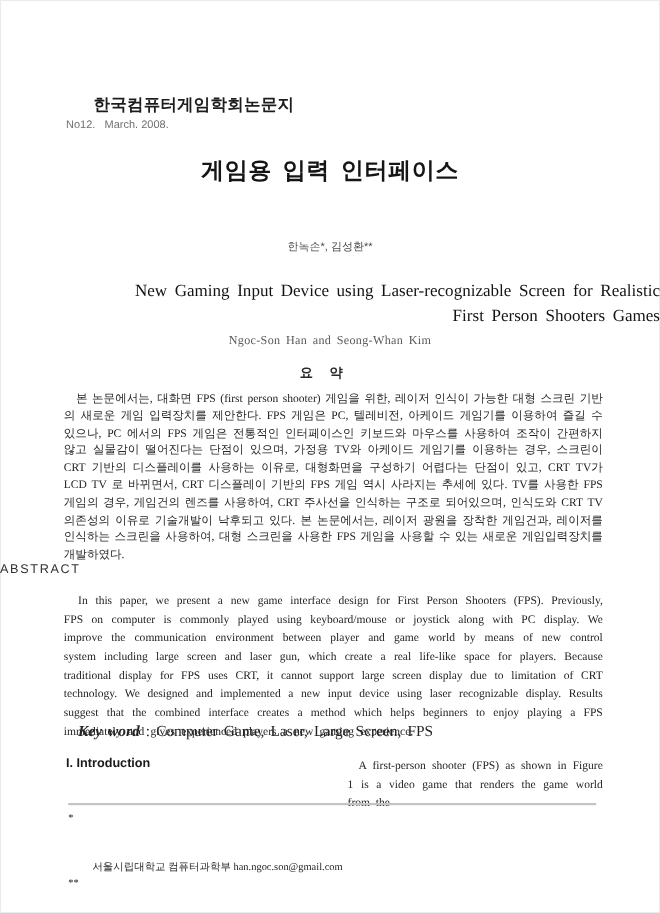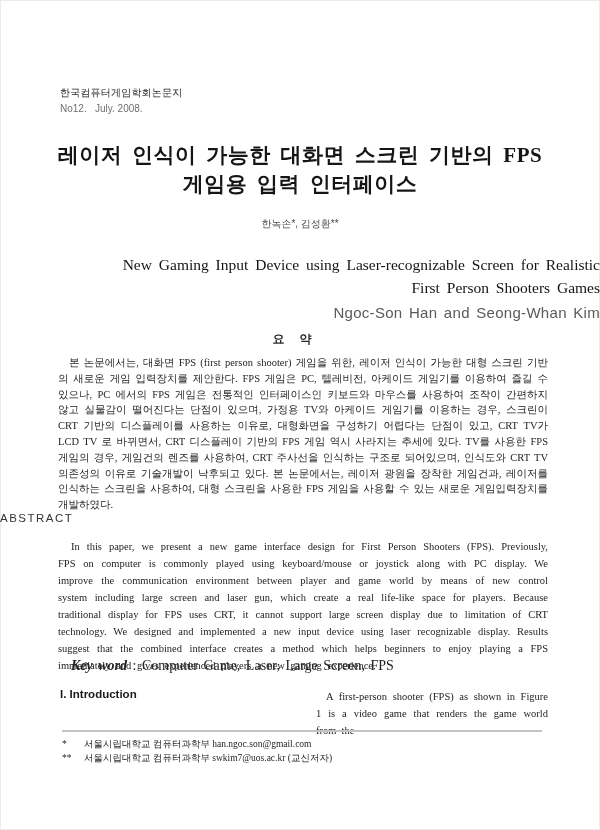--- a/index.html
+++ b/index.html
@@ -14,22 +14,23 @@
   .page-frame {
     position: absolute; left: 0; top: 0; right: 0; bottom: 0;
     border: 1px solid #ebebeb;
     pointer-events: none;
   }
 
   
   .journal-header { position: absolute; left: 60px; top: 86px; }
   .journal-name {
     font-family: "Liberation Sans", "DejaVu Sans", sans-serif;
-    font-size: 10px; font-weight: normal; color: #1c1c1c;
+    font-size: 15px; font-weight: bold; color: #1c1c1c;
     letter-spacing: 0.2px;
+    margin-left: 25px;
   }
   .issue-info {
     font-family: "Liberation Sans", "DejaVu Sans", sans-serif;
     font-size: 10px; color: #6f6f6f; margin-top: 3px;
     white-space: pre;
   }
 
   
   .title-ko {
     position: absolute; left: 0; right: 0; top: 141px;
@@ -46,23 +47,23 @@
 
   
   .title-en {
     position: absolute; left: 0; right: 0; top: 253px;
     text-align: right;
     font-size: 15.5px; color: #141414;
     line-height: 23px; word-spacing: 3px;
   }
   .authors-en {
     position: absolute; left: 0; right: 0; top: 304px;
-    text-align: right;
-    font-family: Liberation Sans, sans-serif;
-    font-size: 15px; color: #5a5a5a; word-spacing: 2px; letter-spacing: 0.3px;
+    text-align: center;
+    font-family: Liberation Serif, serif;
+    font-size: 11px; color: #5a5a5a; word-spacing: 2px; letter-spacing: 0.3px;
   }
 
   
   .abs-ko-heading {
     position: absolute; left: 0; right: 16px; top: 331px;
     text-align: center;
     font-size: 12px; font-weight: bold; color: #2a2a2a;
     word-spacing: 12px;
   }
   .abs-ko-body {
@@ -110,34 +111,33 @@
   .footnote-rule {
     position: absolute; left: 62px; top: 730px;
     width: 480px; border-top: 2px solid #c3c3c3;
   }
   .footnotes {
     position: absolute; left: 62px; right: 40px; top: 738px;
     font-size: 9.5px; line-height: 13.5px; color: #242424;
   }
   .footnote { display: flex; }
   .fn-marker { width: 22px; flex: 0 0 22px; }
-  .fn-text { flex: 1; }
+  .fn-text { flex: 1; margin-top: 45px; }
 </style>
 </head>
 <body>
 
 <div class="page-frame"></div>
 
 <div class="journal-header">
   <div class="journal-name">한국컴퓨터게임학회논문지</div>
-  <div class="issue-info">No12.   July. 2008.</div>
+  <div class="issue-info">No12.   March. 2008.</div>
 </div>
 
 <div class="title-ko">
-  <div>레이저 인식이 가능한 대화면 스크린 기반의 FPS</div>
   <div>게임용 입력 인터페이스</div>
 </div>
 
 <div class="authors-ko">한녹손*, 김성환**</div>
 
 <div class="title-en">
   <div>New Gaming Input Device using Laser-recognizable Screen for Realistic</div>
   <div>First Person Shooters Games</div>
 </div>
 

